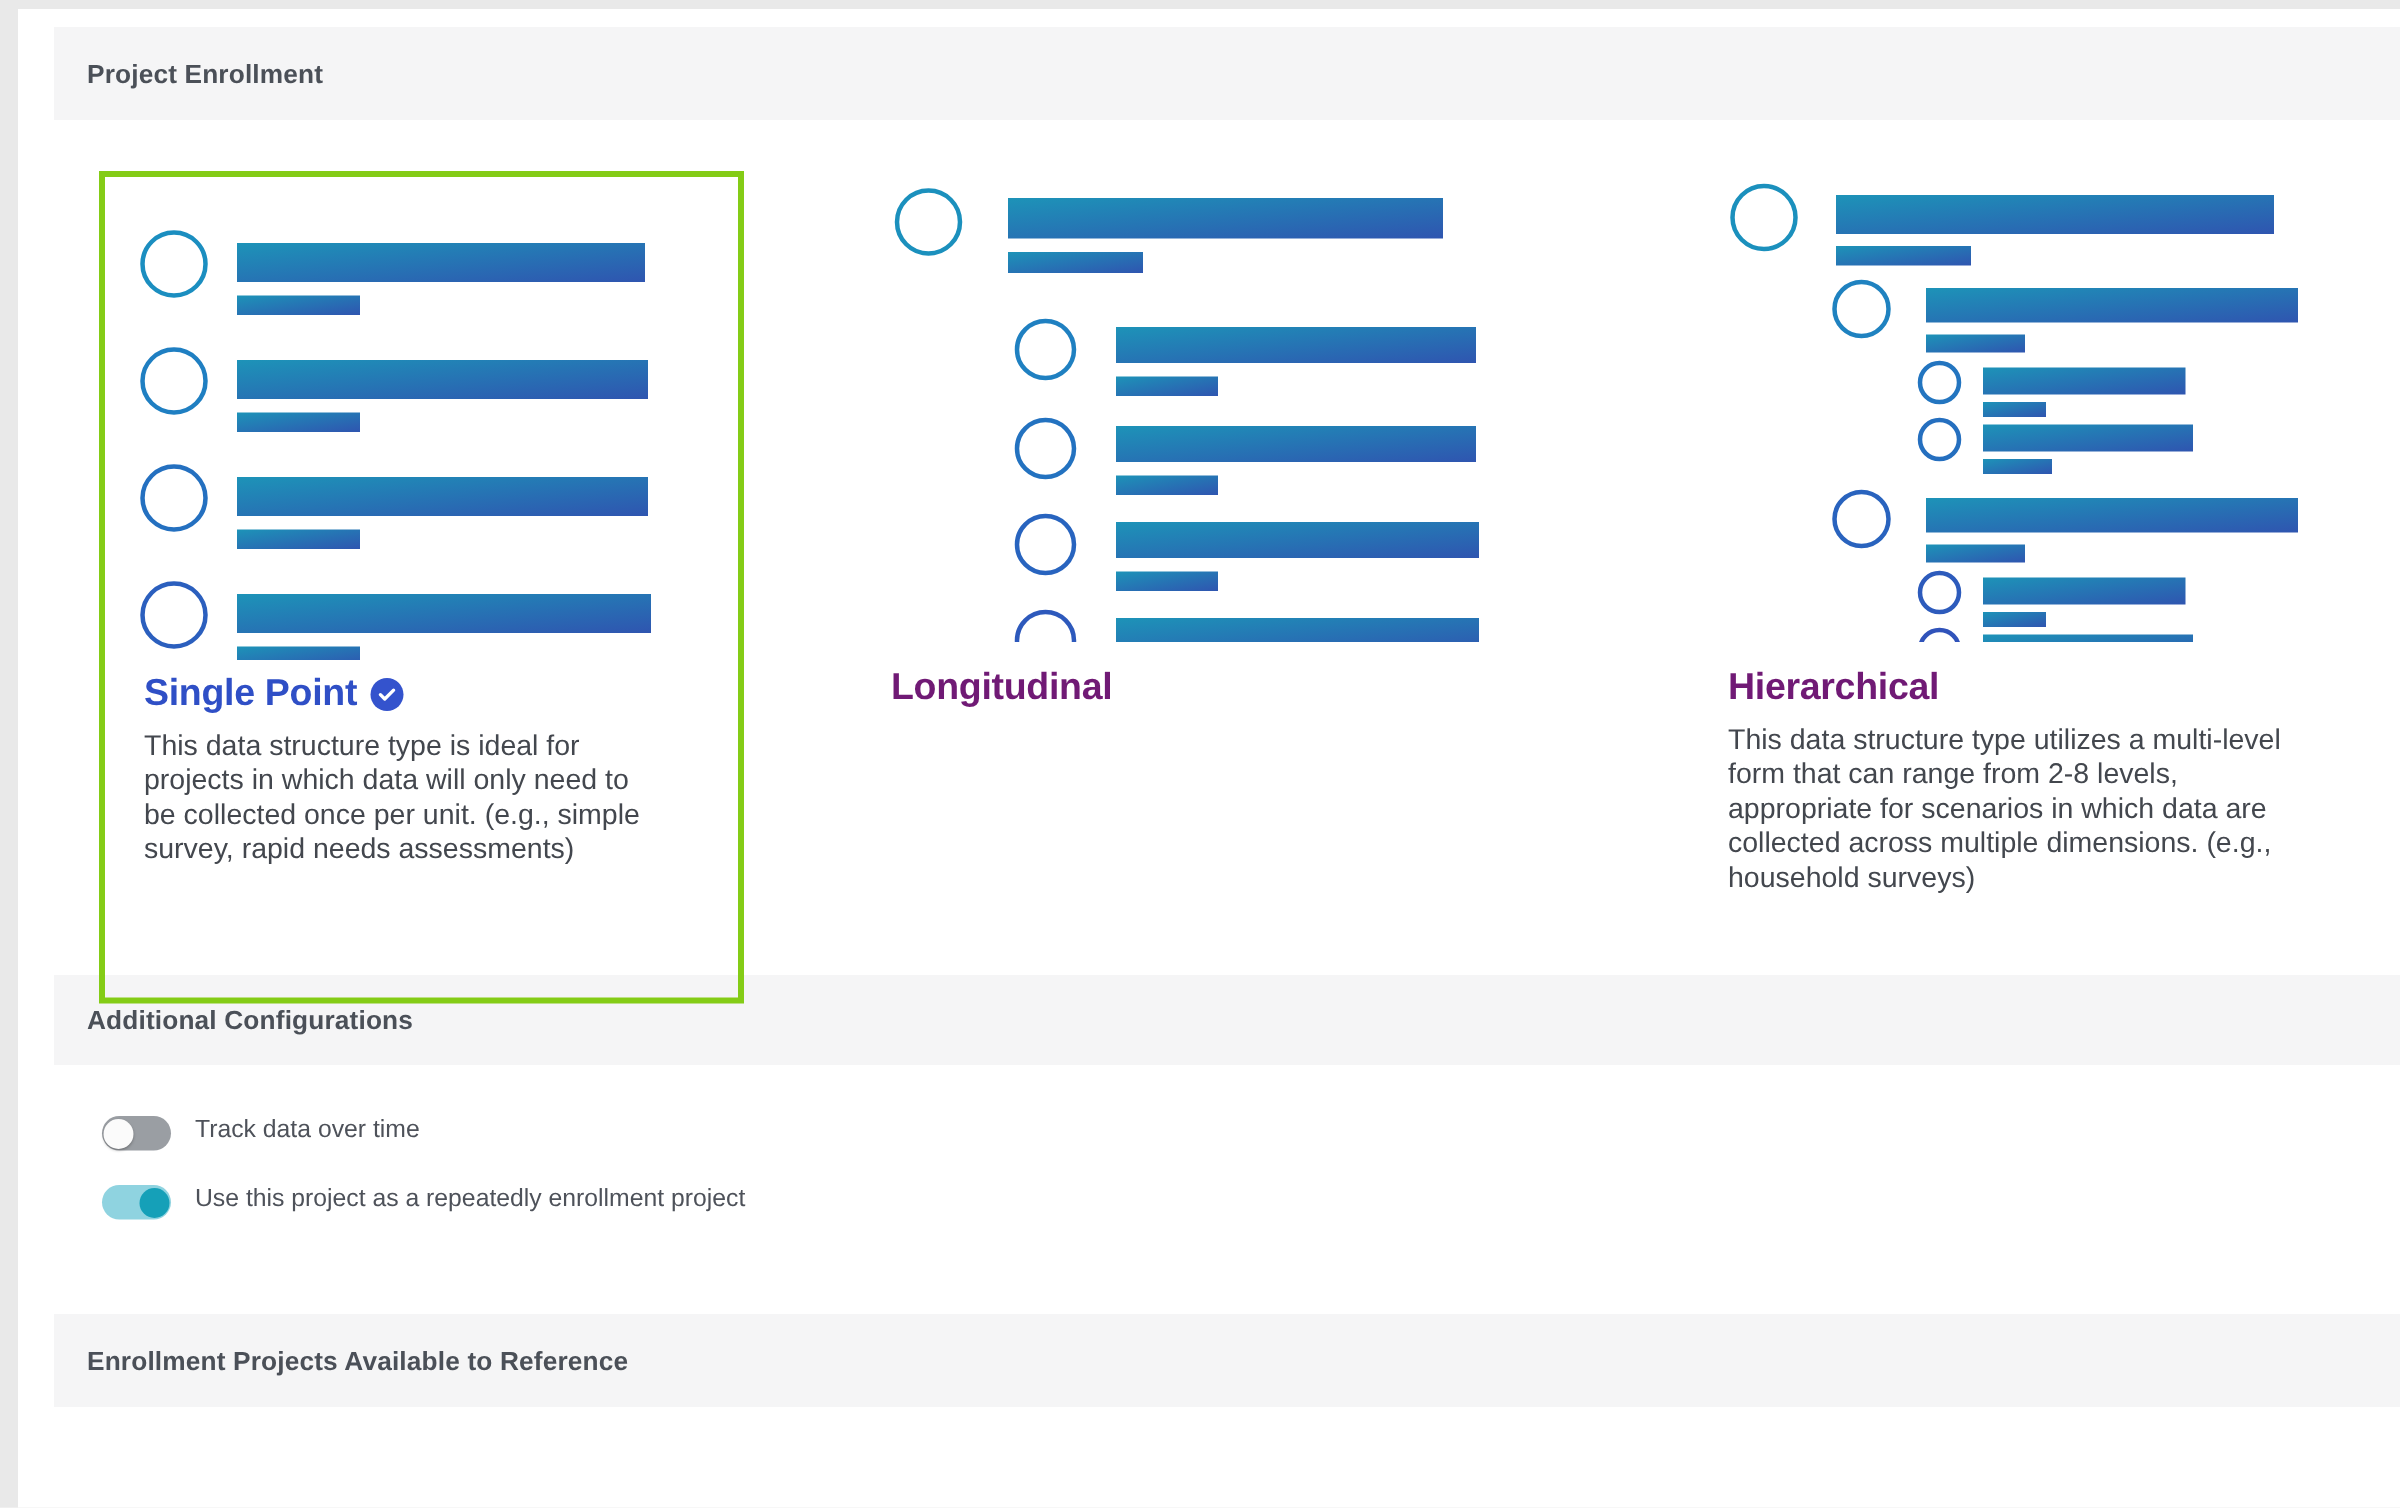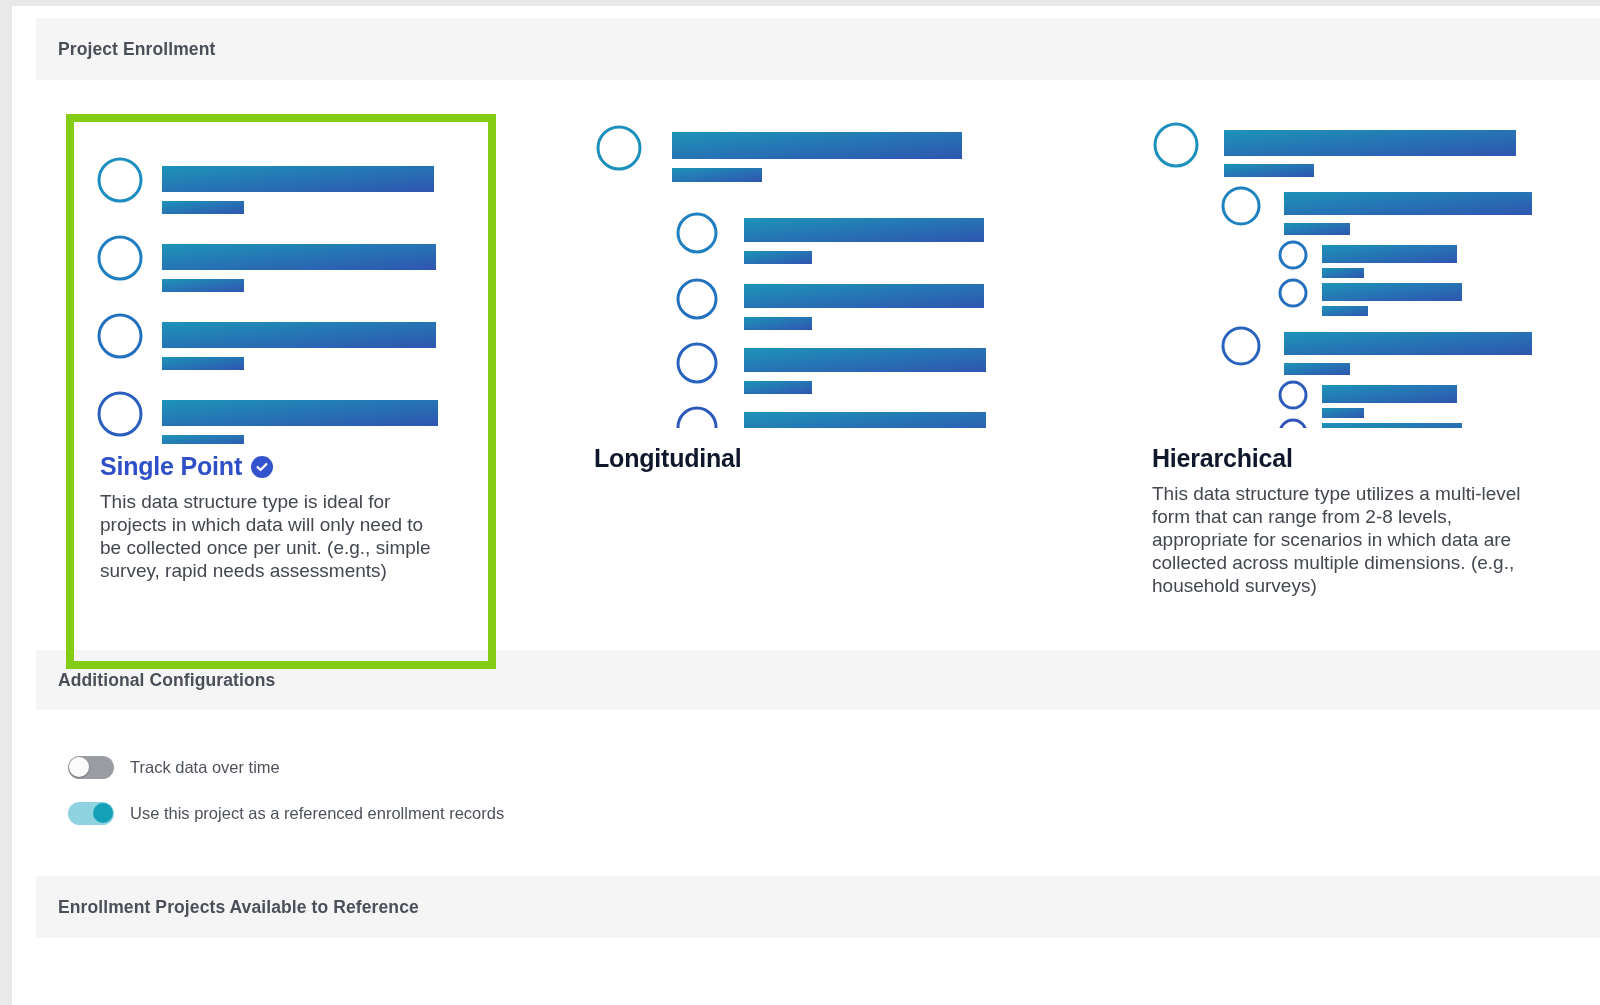--- a/index.html
+++ b/index.html
@@ -44,41 +44,41 @@
   
   .cards {
     display: flex;
     padding: 0 0 0 24px;
     height: 570px;
   }
   .card {
     position: relative;
     padding: 0;
   }
-  .card-1 { width: 430px; margin-left: 30px; margin-top: 34px; border: 8px solid #84cc16; height: 555px; }
+  .card-1 { width: 430px; margin-left: 30px; margin-top: 34px; border: 4px solid #84cc16; height: 555px; }
   .card-2 { width: 530px; margin-left: 98px; margin-top: 34px; }
   .card-3 { width: 412px; margin-left: 28px; margin-top: 34px; }
 
   .illus { position: relative; }
   .card-1 .illus { height: 330px; padding: 22px 0 0 22px; }
   .card-2 .illus { height: 330px; padding: 4px 0 0 0; }
   .card-3 .illus { height: 330px; padding: 4px 0 0 0; }
 
   
   .card-title {
     font-size: 25px;
     font-weight: bold;
     letter-spacing: -0.2px;
     display: flex;
     align-items: center;
     gap: 9px;
     color: #1b1c20;
   }
   .card-1 .card-title { color: #2f4fc6; padding-left: 26px; }
-  .card-2 .card-title, .card-3 .card-title { color: #0f172a; text-align: right; }
+  .card-2 .card-title, .card-3 .card-title { color: #701a75; text-align: right; }
 
   .check-badge {
     width: 22px; height: 22px; border-radius: 50%;
     background: #3453cd;
     display: inline-flex; align-items: center; justify-content: center;
     flex: none;
   }
   .check-badge svg { display: block; }
 
   .card-desc {
@@ -86,21 +86,21 @@
     line-height: 23px;
     color: #43474e;
     margin-top: 9px;
   }
   .card-1 .card-desc { padding-left: 26px; width: 375px; }
   .card-2 .card-desc { width: 392px; }
   .card-3 .card-desc { width: 372px; }
 
   
   .config-list { padding: 34px 0 0 56px; }
-  .config-row { display: flex; align-items: center; height: 46px; }
+  .config-row { display: flex; height: 46px; }
   .config-label {
     font-size: 16.5px;
     color: #4e525a;
     margin-left: 16px;
   }
   .toggle {
     width: 46px; height: 23px; border-radius: 12px;
     position: relative; flex: none;
   }
   .toggle .knob {
@@ -260,21 +260,21 @@
     <div class="config-row">
       <span class="toggle off">
         <span class="knob"></span>
       </span>
       <span class="config-label">Track data over time</span>
     </div>
     <div class="config-row">
       <span class="toggle on">
         <span class="knob"></span>
       </span>
-      <span class="config-label">Use this project as a referenced enrollment records</span>
+      <span class="config-label">Use this project as a repeatedly enrollment project</span>
     </div>
   </div>
 
   <div class="section-band" id="band-enroll" style="margin-top:40px;">
     <span class="band-title">Enrollment Projects Available to Reference</span>
   </div>
 
 </div>
 
 </body></html>

